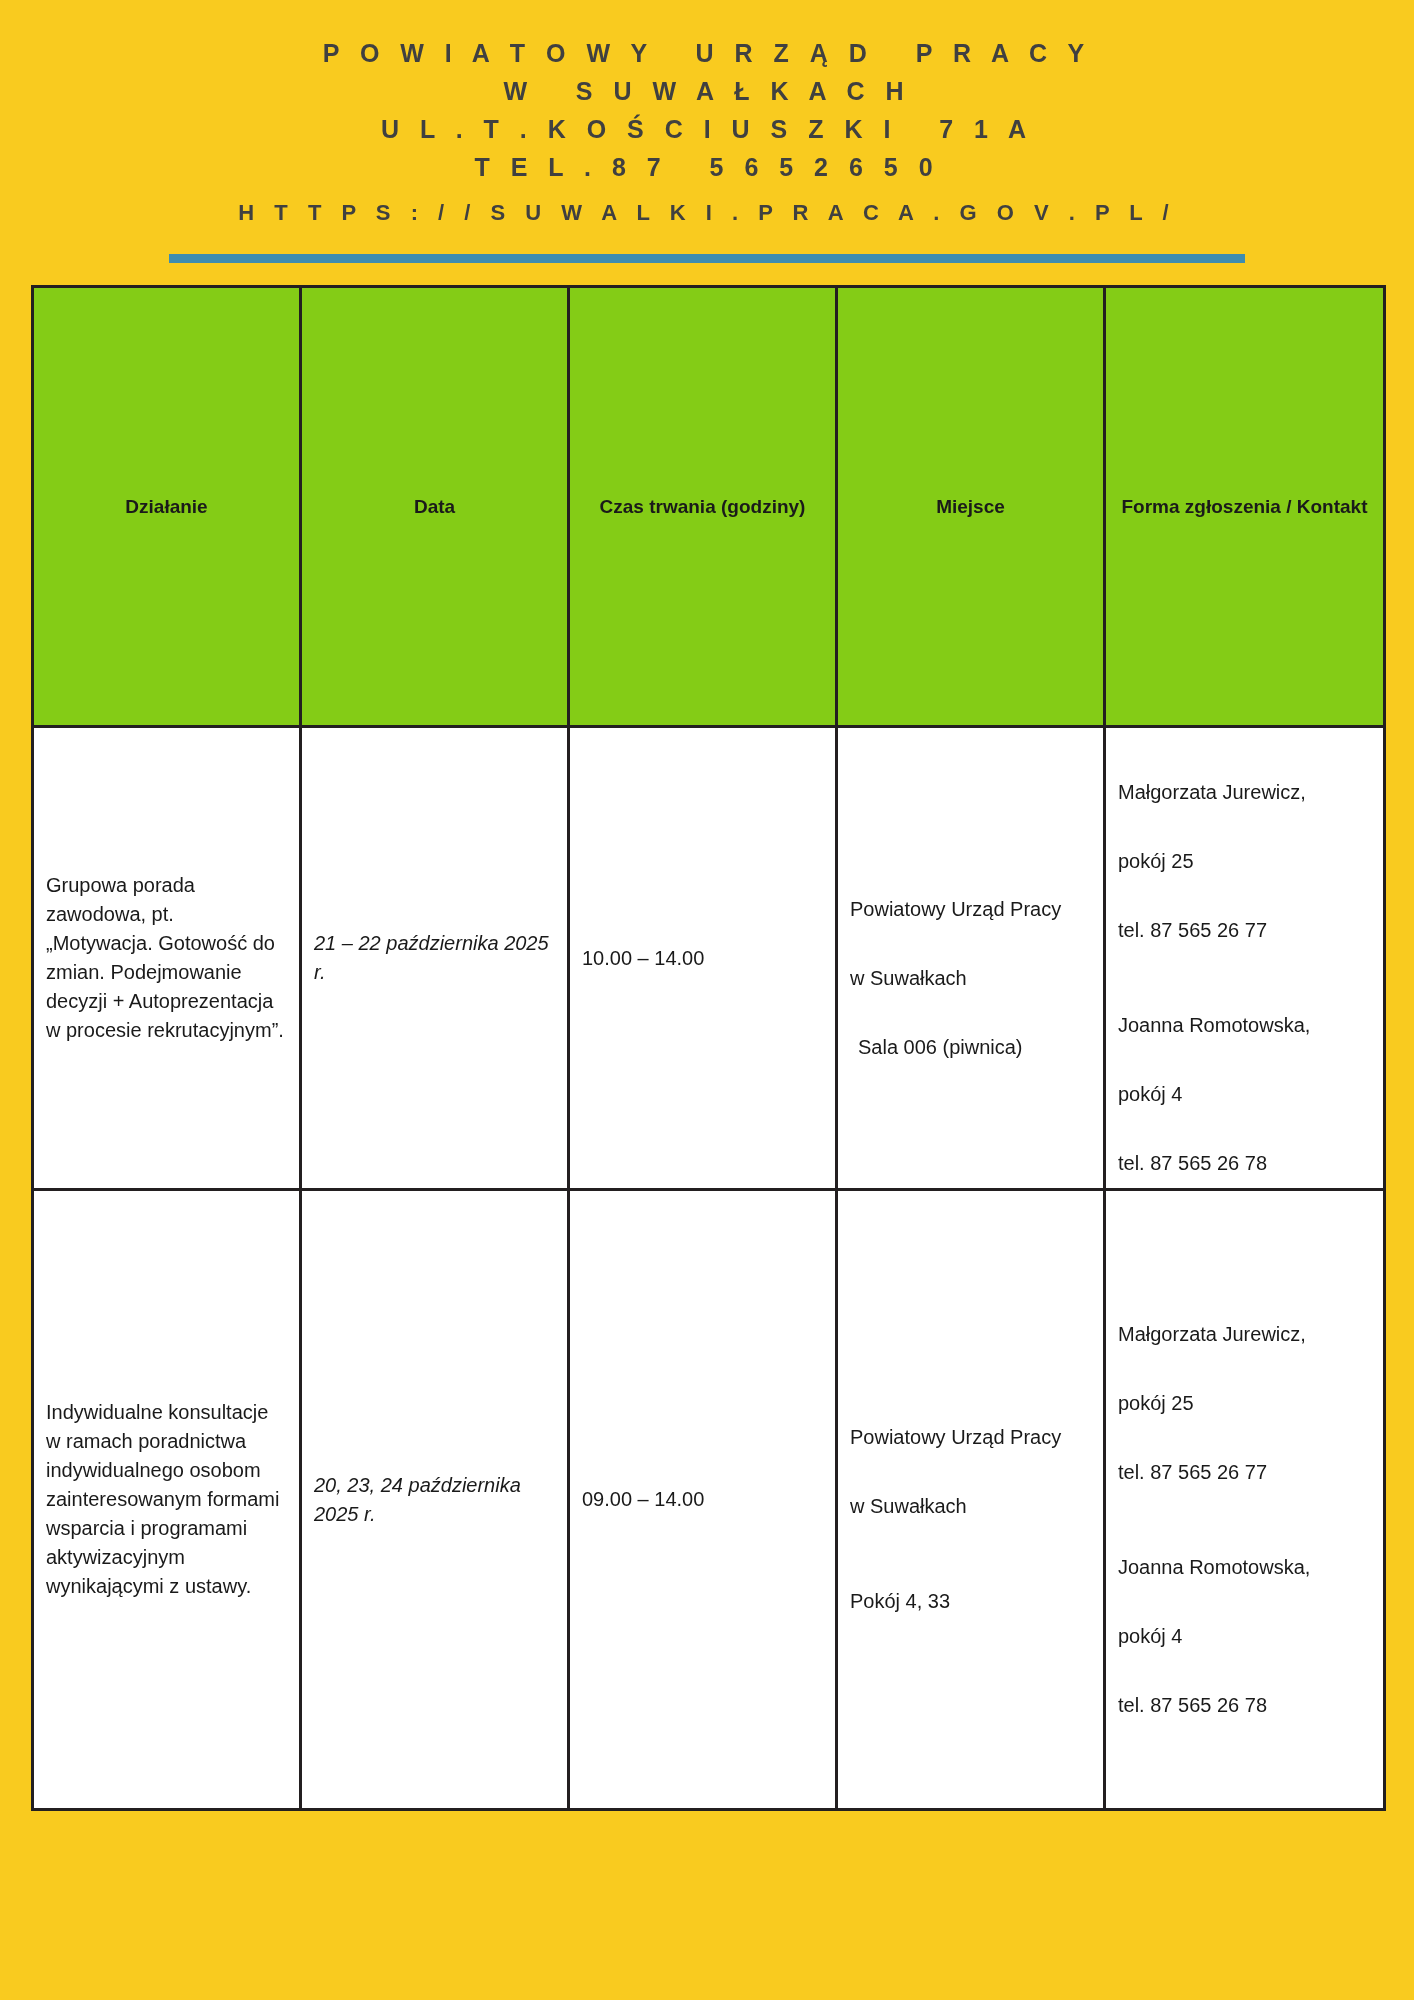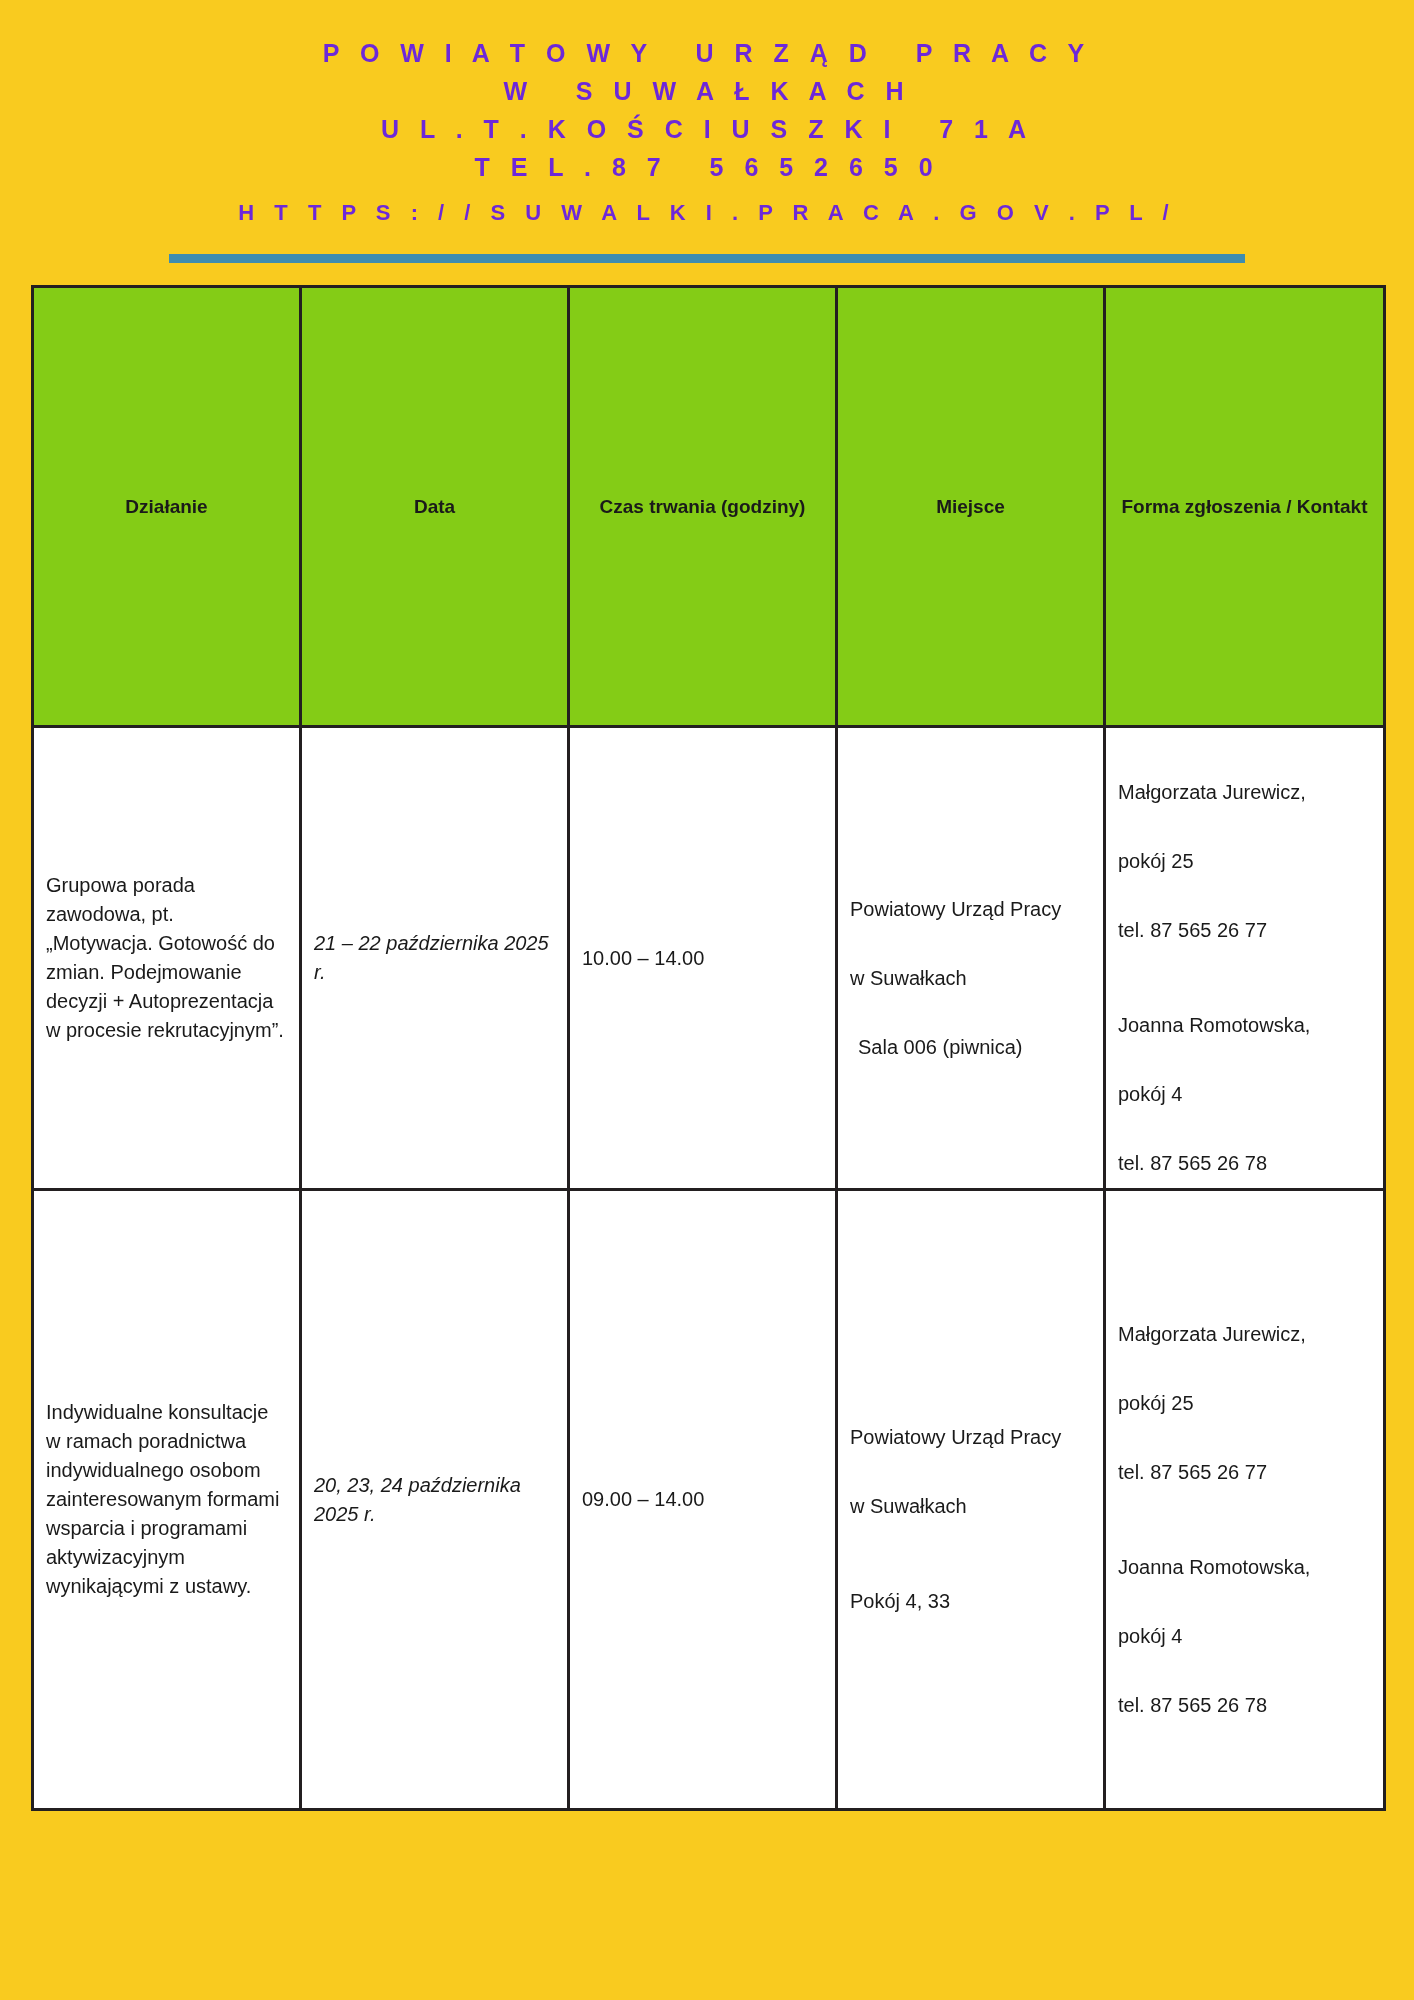--- a/index.html
+++ b/index.html
@@ -22,21 +22,21 @@
     box-sizing: border-box;
   }
 
   
   .header {
     padding-top: 34px;
     text-align: center;
   }
   .header-line {
     font-weight: bold;
-    color: #6d28d9;
+    color: #404040;
     letter-spacing: 7px;
     font-size: 25px;
     line-height: 38px;
     white-space: pre;
   }
   .header-line.url {
     font-size: 22px;
     letter-spacing: 7px;
     margin-top: 8px;
   }

